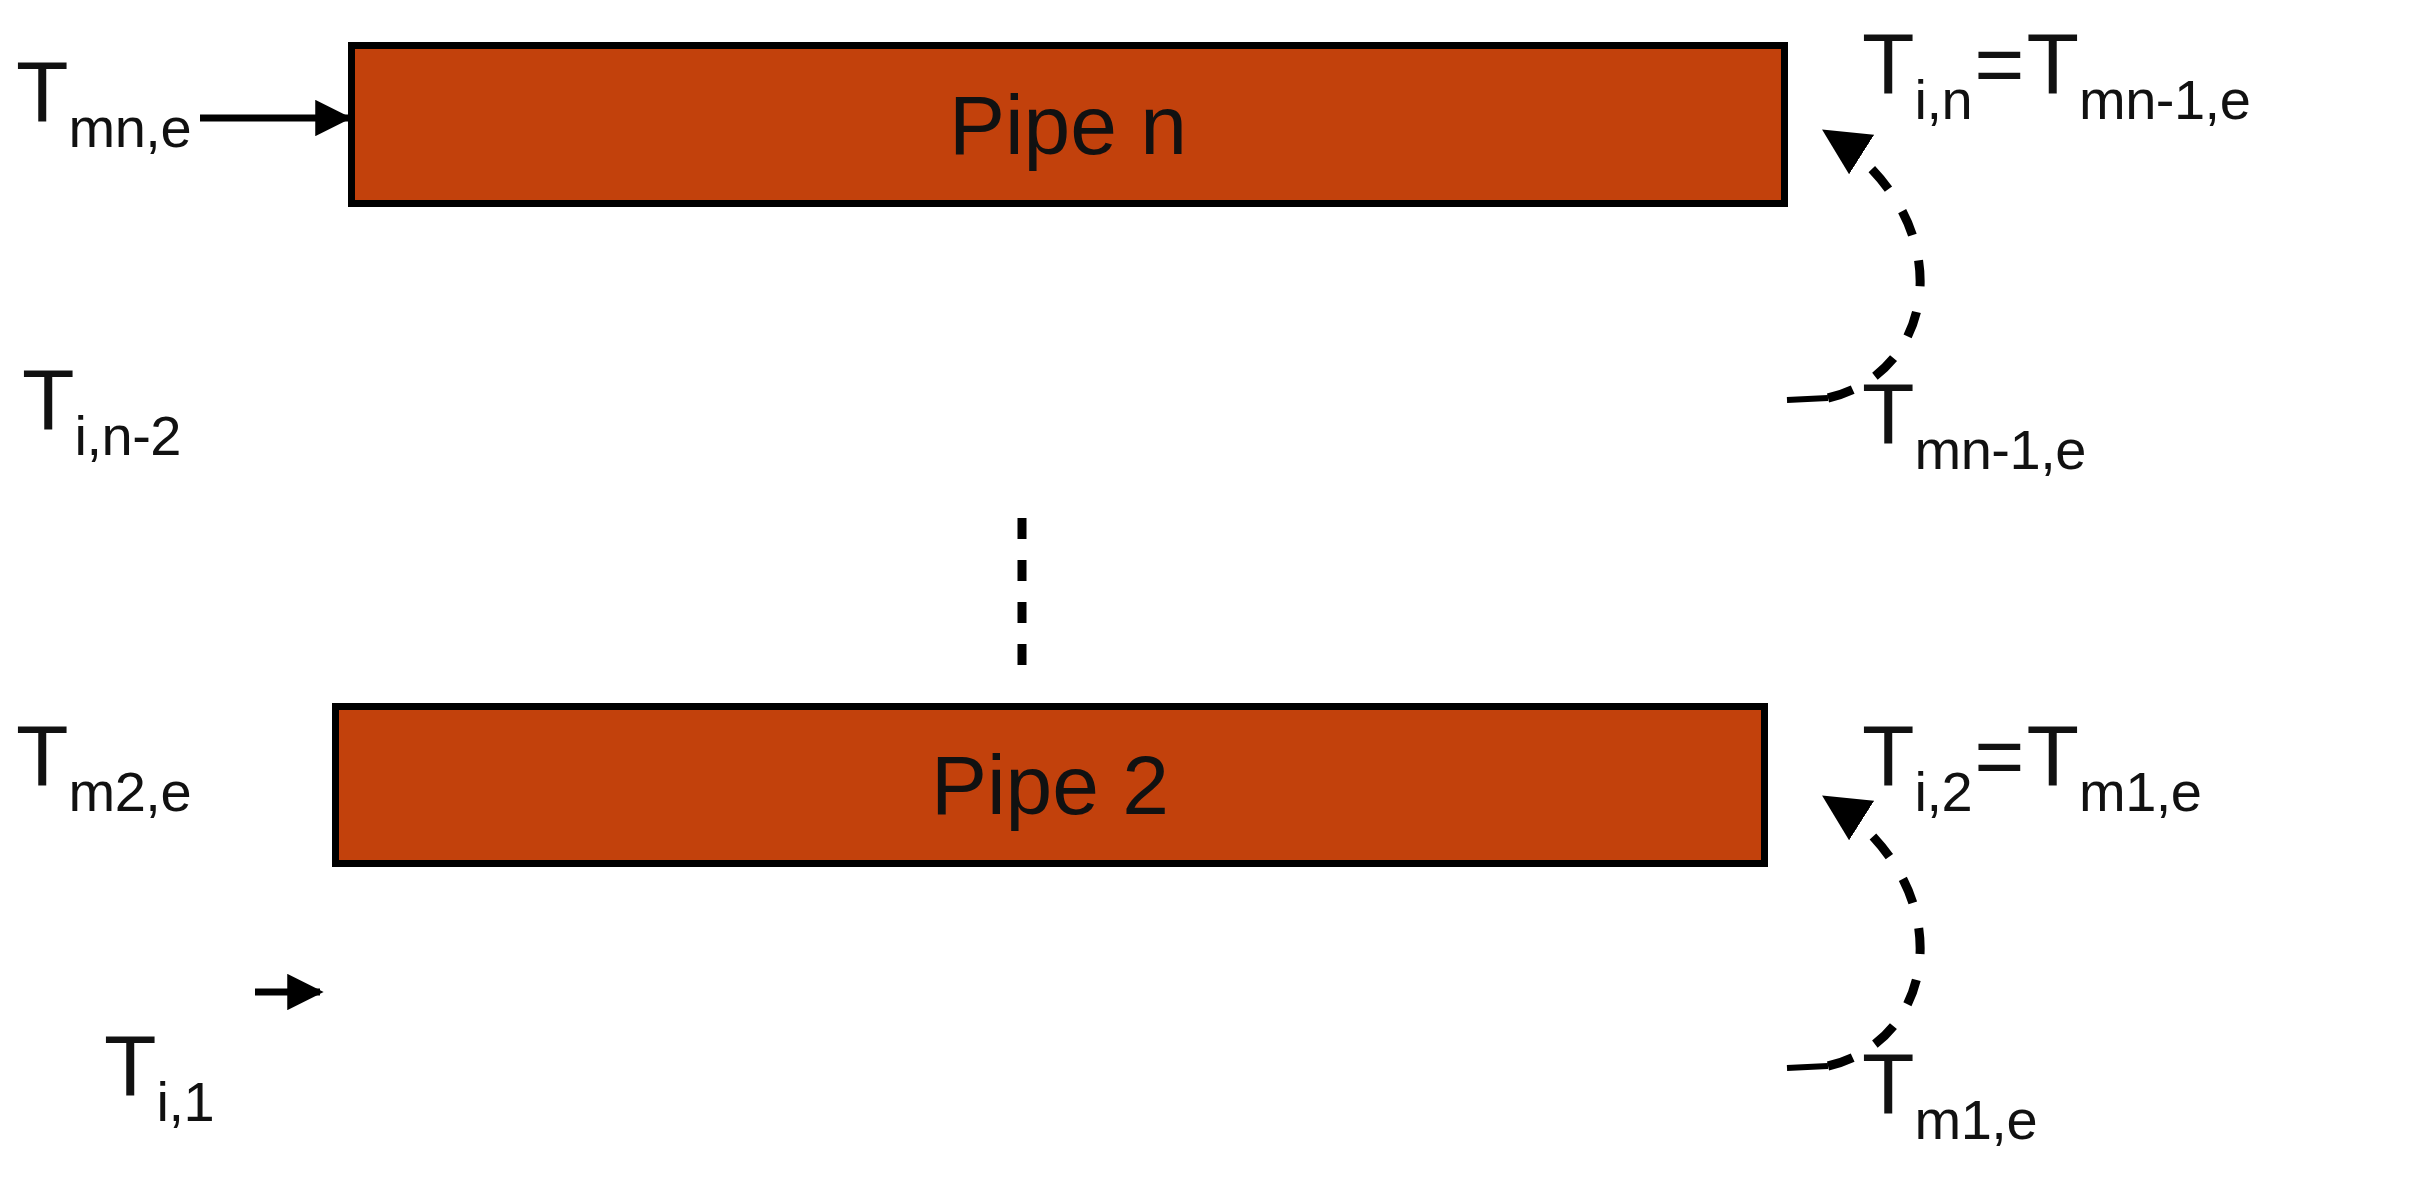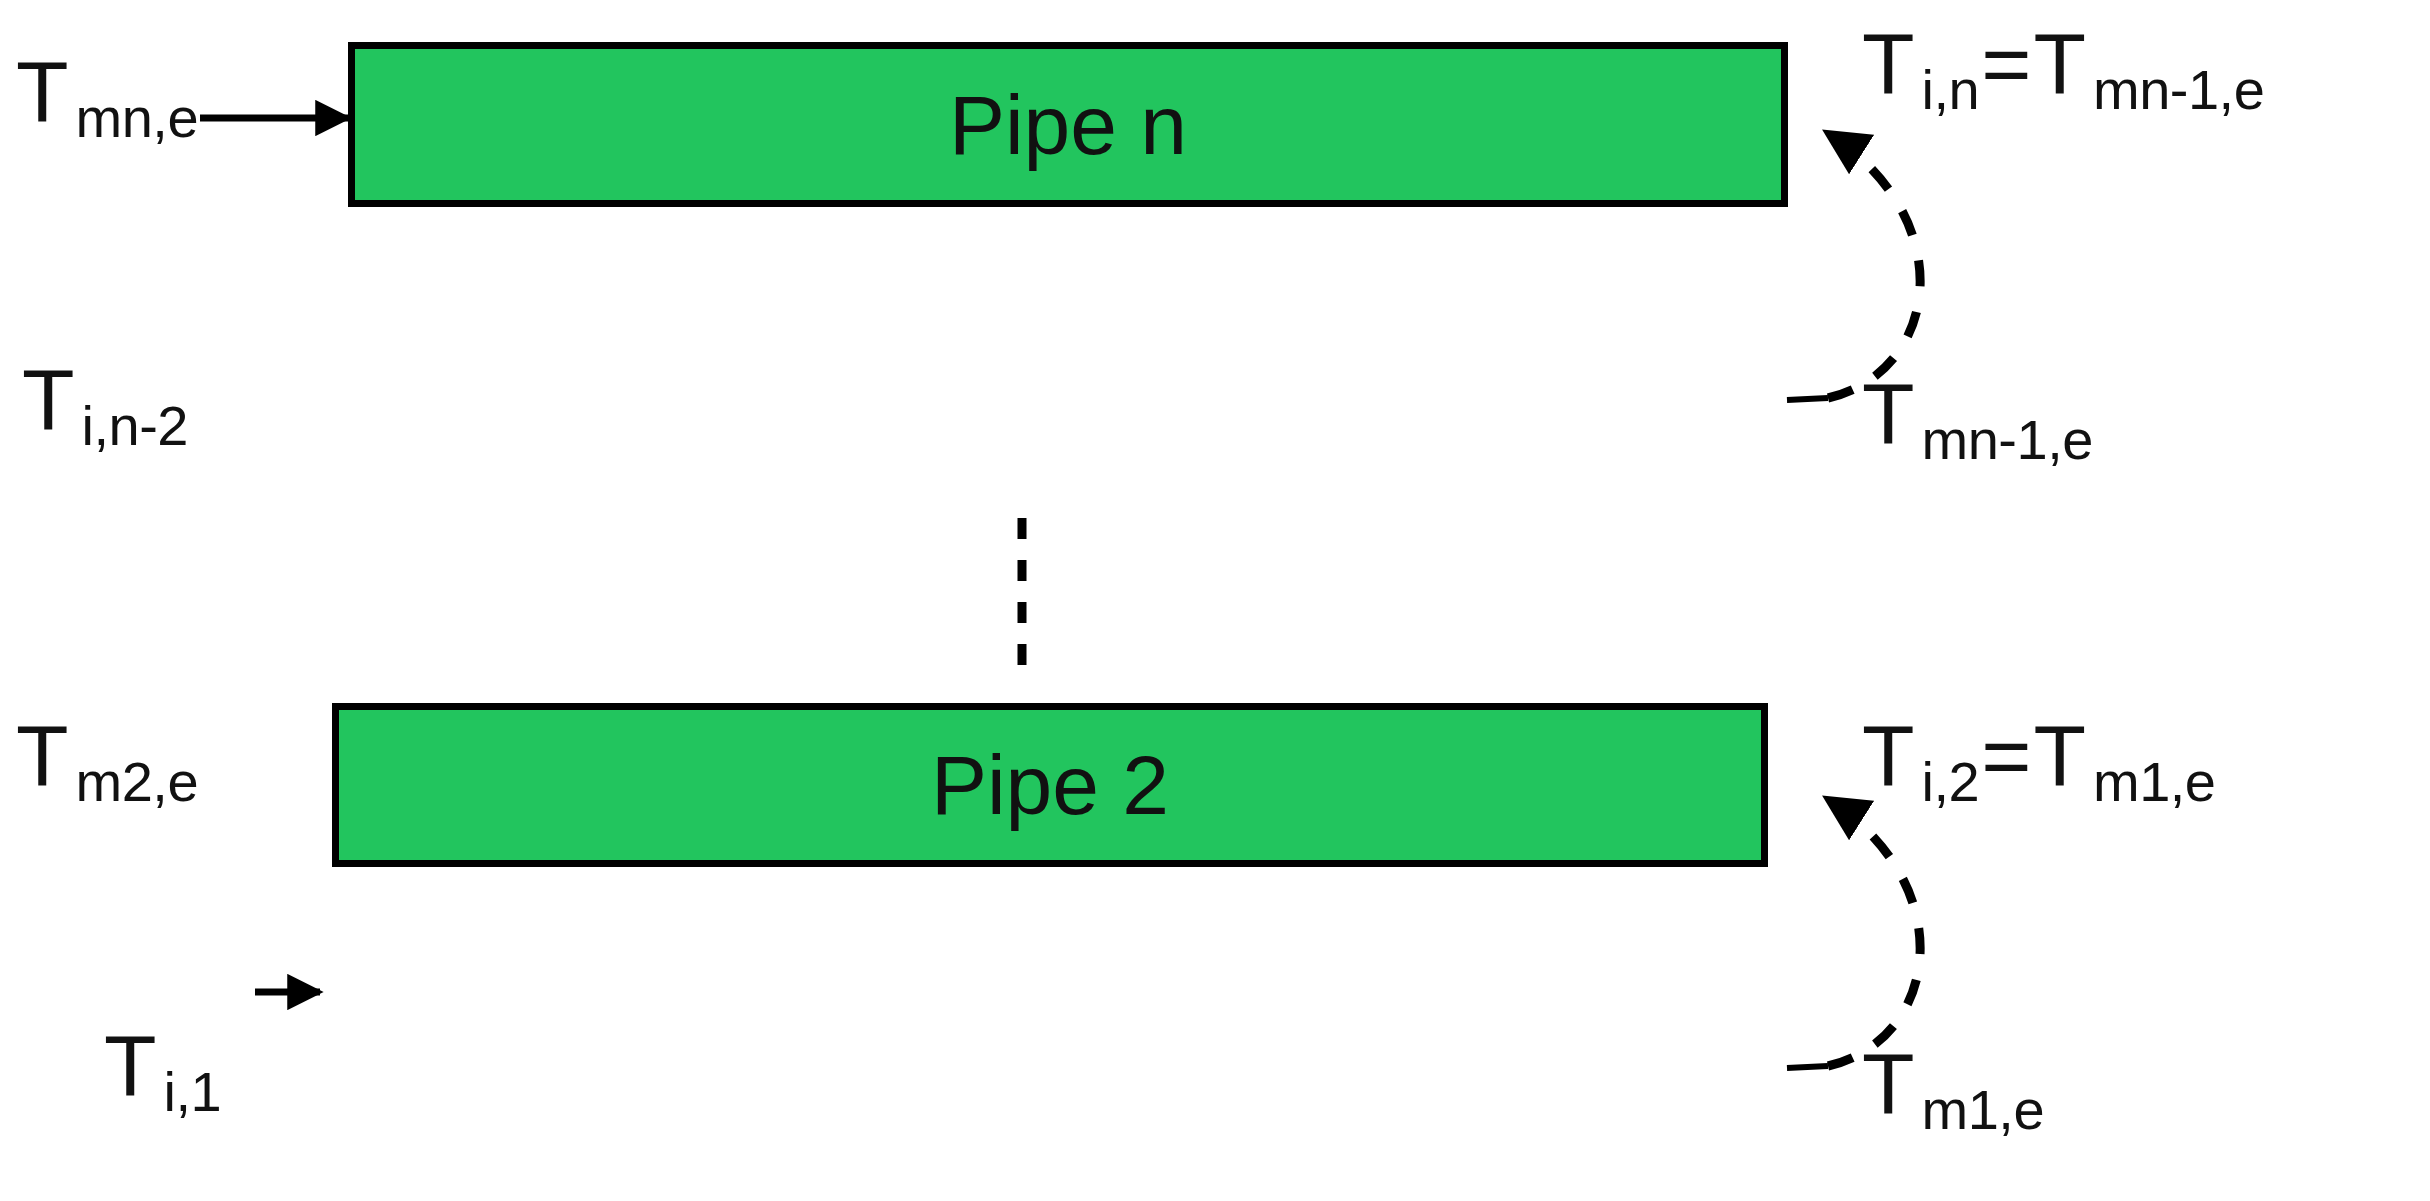--- a/index.html
+++ b/index.html
@@ -19,21 +19,21 @@
     position: absolute;
     left: 0;
     top: 0;
     width: 2430px;
     height: 1201px;
   }
   .pipe-box {
     position: absolute;
     box-sizing: border-box;
     border: 7px solid #000000;
-    background: #22c55e;
+    background: #c2410c;
     display: flex;
     align-items: center;
     justify-content: center;
   }
   .pipe-label {
     font-size: 84px;
     line-height: 1;
     color: #111111;
     letter-spacing: 0px;
     white-space: nowrap;
@@ -48,22 +48,22 @@
     align-items: baseline;
   }
   .temp-label .base {
     font-size: 86px;
     line-height: 1;
   }
   .temp-label .sub {
     font-size: 56px;
     line-height: 1;
     position: relative;
-    top: 16px;
-    margin-left: 7px;
+    top: 26px;
+    margin-left: 0;
     letter-spacing: -0.5px;
   }
   .temp-label .eq {
     font-size: 86px;
     line-height: 1;
     margin-left: 2px;
     margin-right: 2px;
   }
 </style>
 </head>

